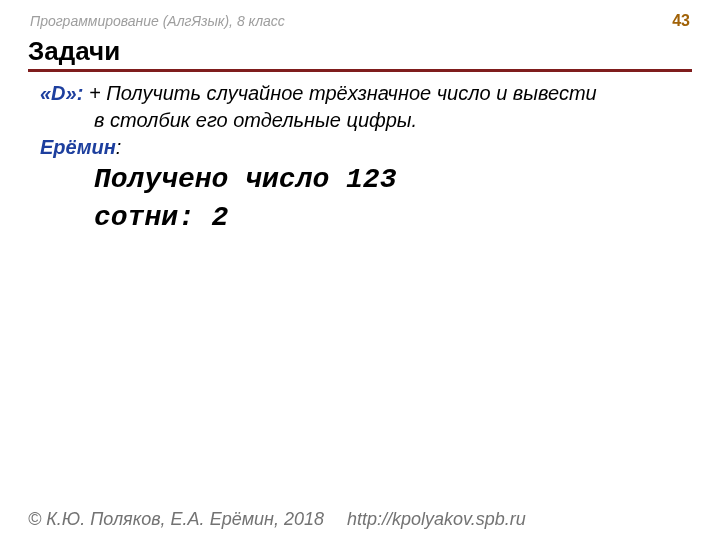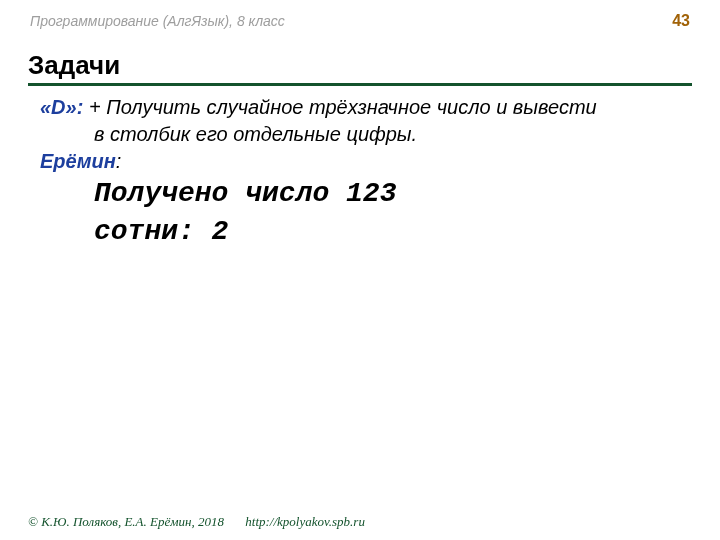--- a/index.html
+++ b/index.html
@@ -16,34 +16,34 @@
     position: relative;
     padding: 12px 28px 0 28px;
   }
   .top-row {
     display: flex;
     justify-content: space-between;
     align-items: baseline;
     font-size: 14px;
     color: #9e9e9e;
     font-style: italic;
-    margin-bottom: 20px;
+    margin-bottom: 6px;
     padding: 0 2px;
   }
   .page-number {
     font-weight: bold;
     font-style: normal;
     color: #a16207;
     font-size: 16px;
   }
   .title {
     font-size: 26px;
     font-weight: bold;
     color: #000000;
-    border-bottom: 3px solid #14532d;
+    border-bottom: 3px solid #7f1d1d;
     padding-bottom: 2px;
     margin-bottom: 8px;
   }
   .body {
     font-size: 20px;
     line-height: 1.35;
     padding-left: 12px;
     font-style: italic;
   }
   .problem-label {
@@ -60,24 +60,23 @@
     font-weight: bold;
     white-space: pre;
     font-size: 28px;
     line-height: 1.35;
     padding-left: 54px;
   }
   .footer {
     position: absolute;
     left: 28px;
     bottom: 10px;
-    font-size: 13px;
-    color: #14532d;
+    font-size: 18px;
+    color: #737373;
     font-style: italic;
-    font-family: Liberation Serif, serif;
   }
   .footer .url {
     margin-left: 18px;
   }
 </style>
 </head>
 <body>
 
 <div class="slide">
   <div class="top-row">

